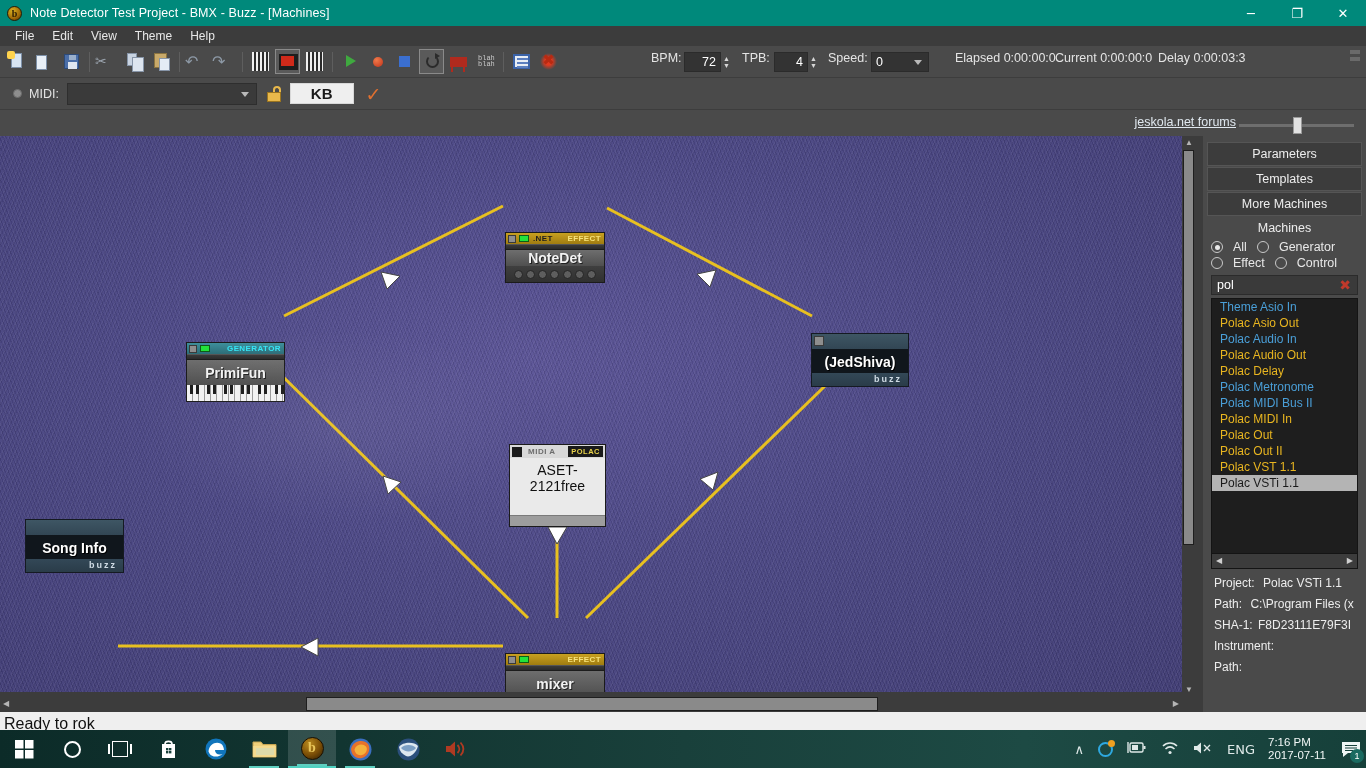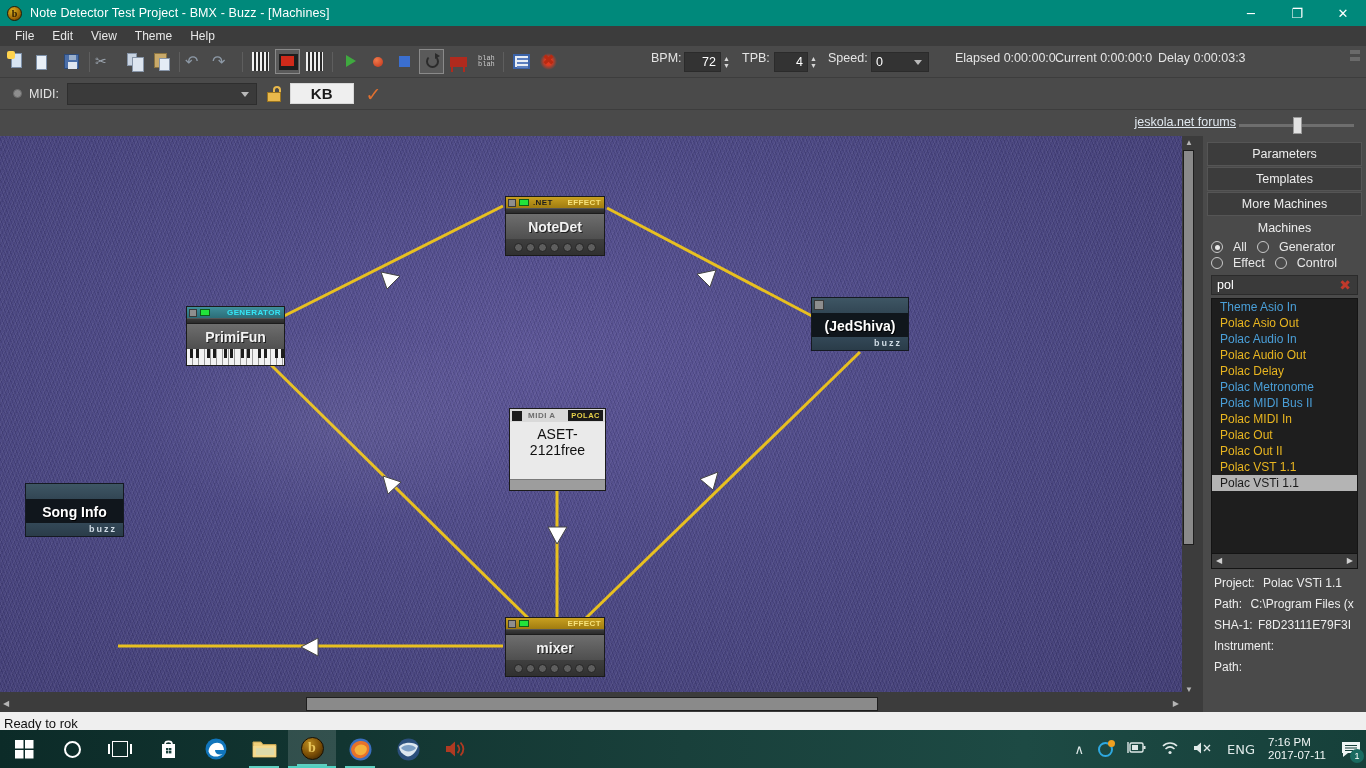--- a/index.html
+++ b/index.html
@@ -152,21 +152,21 @@
     overflow:hidden;
   }
   #canvas:after {
     content:''; position:absolute; left:140px; top:190px; width:400px; height:200px;
     background: radial-gradient(ellipse at center, rgba(255,255,255,.05), rgba(255,255,255,0) 70%);
     pointer-events:none;
   }
   svg#wires { position:absolute; left:0; top:0; width:1182px; height:556px; }
 
   
-  .mach { position:absolute; }
+  .mach { position:absolute;margin-top:36px; }
 
   
   .m-classic { border:1px solid #1b1b1b; }
   .m-classic .hdr {
     height:11px; display:flex; align-items:center; position:relative;
     font-size:8px; font-weight:bold; font-family:"Liberation Sans", sans-serif;
     letter-spacing:.4px;
   }
   .m-classic .hdr .sq { width:8px;height:8px;background:#8e8e8e;border:1px solid #3a3a3a;margin-left:2px;}
   .m-classic .hdr .led { width:10px;height:7px;background:#22e33a;border:1px solid #0f5c18;margin-left:3px;}
@@ -230,21 +230,21 @@
   #filter-clear { position:absolute; right:6px; top:1px; color:#c0392b; font-size:14px; font-weight:bold; font-family:"DejaVu Sans", sans-serif;}
   #mach-list { margin:0 8px; height:256px; background:#1e1e1e; border:1px solid #141414; overflow:hidden; position:relative;}
   .mrow { font-size:12px; padding:1px 0 1px 8px; white-space:nowrap; }
   .mrow.sel { background:#b4b4b4; color:#1a1a1a !important; }
   #list-hscroll { margin:0 8px; height:15px; background:#3c3c3c; border:1px solid #141414; border-top:none; position:relative;}
   #list-hscroll .a { position:absolute; top:2px; color:#cfcfcf; font-size:8px; }
   .info-row { color:#ededed; font-size:12px; padding:7px 0 0 11px; white-space:nowrap; overflow:hidden;}
 
   
   #statusbar { position:absolute; left:0; top:712px; width:1366px; height:23px; background:#efefef;
-     color:#101010; font-size:13px; display:flex; align-items:center; padding-left:4px; }
+     color:#101010; font-size:16px; display:flex; align-items:center; padding-left:4px; }
 
   
   #taskbar { position:absolute; left:0; top:730px; width:1366px; height:38px;
      background: linear-gradient(90deg,#0c2b28 0%,#123531 25%,#19403b 50%,#1d4a44 75%,#16403a 100%); }
   .tb-item { position:absolute; top:0; width:48px; height:38px; display:flex; align-items:center; justify-content:center;}
   .tb-item.active { background:rgba(255,255,255,.14); border-bottom:2px solid #4fd0c0;}
   .tb-underline { position:absolute; bottom:0; left:9px; width:30px; height:2px; background:#5ecfc0; }
   #tray { position:absolute; right:0; top:0; height:38px; display:flex; align-items:center; }
   .tray-ico { color:#dfe9e8; font-size:13px; margin:0 7px; font-family:"DejaVu Sans", sans-serif;}
   #clock { color:#f1f7f6; font-size:11.5px; text-align:left; line-height:13px; margin:0 10px 0 6px;}
@@ -419,21 +419,21 @@
     </svg>
 
     <div class="mach m-classic" style="left:505px; top:60px; width:100px;">
       <div class="hdr" style="background:linear-gradient(#c8a020,#a07c10);">
         <span class="sq"></span>
         <span class="led"></span>
         <span class="tag-left">.NET</span>
         <span class="tag-right">EFFECT</span>
       </div>
       <div class="strip"></div>
-      <div class="body" style="height:25px">NoteDet</div>
+      <div class="body" style="height:16px">NoteDet</div>
       <div class="dots">
         <i></i>
           <i></i>
           <i></i>
           <i></i>
           <i></i>
           <i></i>
           <i></i>
       </div>
     </div>

